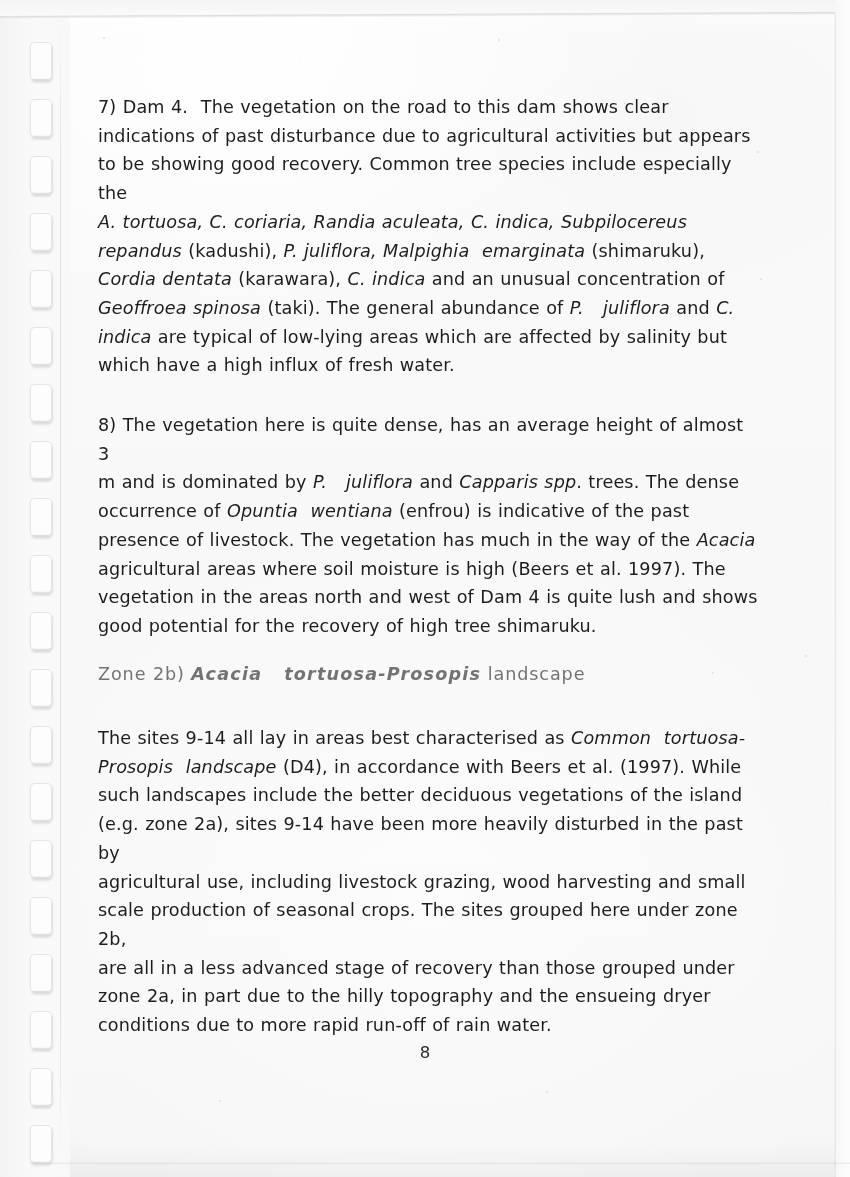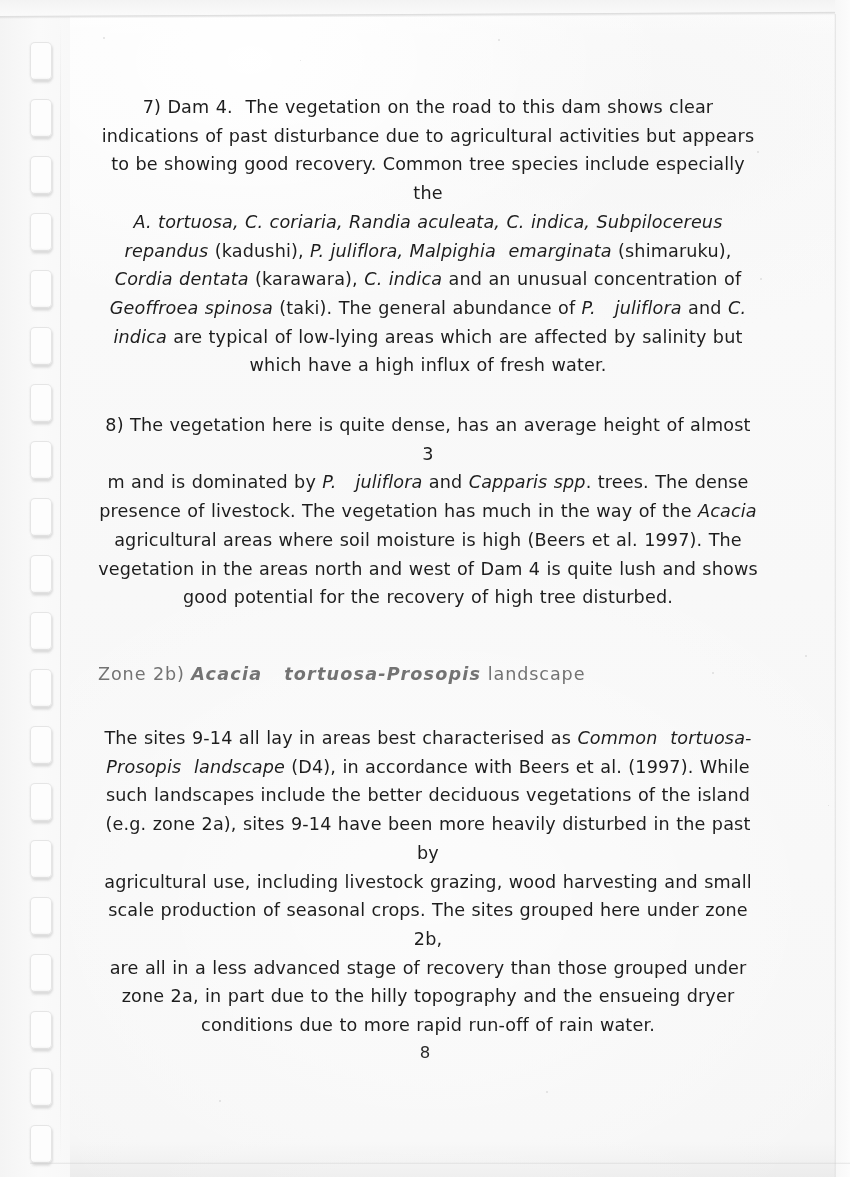--- a/index.html
+++ b/index.html
@@ -128,21 +128,20 @@
   }
   .para {
     position: absolute;
     left: 98px;
     width: 660px;
     color: #1d1d1d;
     font-size: 17.6px;
     line-height: 28.7px;
     letter-spacing: 0.15px;
     word-spacing: 0.6px;
-    text-align: center;
   }
   .para .ln { display: block; white-space: pre-wrap; }
   .para i, .para em { font-style: italic; }
 
   .heading {
     position: absolute;
     left: 98px;
     width: 700px;
     color: #737373;
     font-size: 17.6px;
@@ -217,24 +216,25 @@
         <span class="ln"><i>A. tortuosa, C. coriaria, Randia aculeata, C. indica, Subpilocereus</i></span>
         <span class="ln"><i>repandus</i> (kadushi), <i>P. juliflora, Malpighia  emarginata</i> (shimaruku),</span>
         <span class="ln"><i>Cordia dentata</i> (karawara), <i>C. indica</i> and an unusual concentration of</span>
         <span class="ln"><i>Geoffroea spinosa</i> (taki). The general abundance of <i>P.   juliflora</i> and <i>C.</i></span>
         <span class="ln"><i>indica</i> are typical of low-lying areas which are affected by salinity but</span>
         <span class="ln">which have a high influx of fresh water.</span>
       </div>
       <div class="para" style="top: 411px;">
         <span class="ln">8) The vegetation here is quite dense, has an average height of almost 3</span>
         <span class="ln">m and is dominated by <i>P.   juliflora</i> and <i>Capparis spp</i>. trees. The dense</span>
+        <span class="ln">occurrence of <i>Opuntia  wentiana</i> (enfrou) is indicative of the past</span>
         <span class="ln">presence of livestock. The vegetation has much in the way of the <i>Acacia</i></span>
         <span class="ln">agricultural areas where soil moisture is high (Beers et al. 1997). The</span>
         <span class="ln">vegetation in the areas north and west of Dam 4 is quite lush and shows</span>
-        <span class="ln">good potential for the recovery of high tree disturbed.</span>
+        <span class="ln">good potential for the recovery of high tree shimaruku.</span>
       </div>
       <div class="para" style="top: 724px;">
         <span class="ln">The sites 9-14 all lay in areas best characterised as <i>Common  tortuosa-</i></span>
         <span class="ln"><i>Prosopis  landscape</i> (D4), in accordance with Beers et al. (1997). While</span>
         <span class="ln">such landscapes include the better deciduous vegetations of the island</span>
         <span class="ln">(e.g. zone 2a), sites 9-14 have been more heavily disturbed in the past by</span>
         <span class="ln">agricultural use, including livestock grazing, wood harvesting and small</span>
         <span class="ln">scale production of seasonal crops. The sites grouped here under zone 2b,</span>
         <span class="ln">are all in a less advanced stage of recovery than those grouped under</span>
         <span class="ln">zone 2a, in part due to the hilly topography and the ensueing dryer</span>

